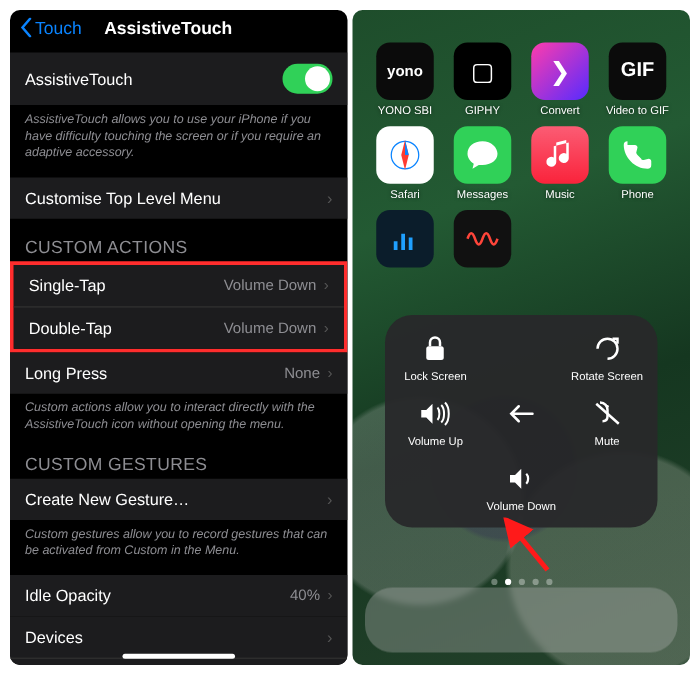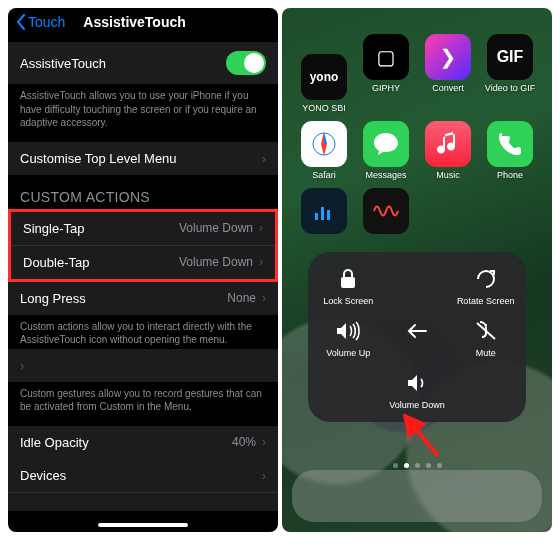--- a/index.html
+++ b/index.html
@@ -39,20 +39,21 @@
     font-size: 13px;
   }
   .cell + .cell { border-top: 0.5px solid #333; }
   .sect-head {
     color: #8e8e93; font-size: 14px; letter-spacing: 0.3px;
     padding: 14px 12px 4px; text-transform: uppercase;
   }
   .sect-foot {
     color: #8e8e93; font-size: 10px; line-height: 1.35;
     padding: 5px 12px 2px;
+    font-style: italic;
   }
   .chevron { color: #555; }
   .value { color: #8e8e93; display: flex; align-items: center; gap: 6px; font-size: 12px;}
   .toggle {
     width: 40px; height: 24px; background: #30d158; border-radius: 12px;
     position: relative;
   }
   .toggle::after {
     content: ""; position: absolute; right: 2px; top: 2px;
     width: 20px; height: 20px; background: #fff; border-radius: 50%;
@@ -154,21 +155,23 @@
     </div>
     <div class="cell">
       <span class="cell-label">Long Press</span>
       <span class="value">
           <span>None</span>
           <span class="chevron">›</span>
         </span>
     </div>
     <div class="sect-foot">Custom actions allow you to interact directly with the AssistiveTouch icon without opening the menu.</div>
 
+    <div class="sect-head">CUSTOM GESTURES</div>
     <div class="cell">
+      <span class="cell-label">Create New Gesture…</span>
       <span class="chevron">›</span>
     </div>
     <div class="sect-foot">Custom gestures allow you to record gestures that can be activated from Custom in the Menu.</div>
 
     <div class="section">
       <div class="cell">
         <span class="cell-label">Idle Opacity</span>
         <span class="value">
             <span>40%</span>
             <span class="chevron">›</span>
@@ -182,21 +185,21 @@
     </div>
     <div class="cell">
       
     </div>
     <div class="homebar"></div>
   </div>
 
   <div class="phone home">
     <div class="apps" id="apps">
         <div class="app">
-          <div class="appicon" style="background: rgb(11, 11, 11); color: rgb(255, 230, 0); margin-top: 20px;">
+          <div class="appicon" style="background: rgb(11, 11, 11); color: rgb(255, 230, 0);">
             <span style="font-size:12px;font-weight:700;color:#fff">yono</span>
           </div>
           <div class="applabel">YONO SBI</div>
         </div>
         <div class="app">
           <div class="appicon" style="background: rgb(0, 0, 0); color: rgb(255, 255, 255);">▢</div>
           <div class="applabel">GIPHY</div>
         </div>
         <div class="app">
           <div class="appicon" style="background: linear-gradient(135deg, rgb(255, 60, 172), rgb(86, 43, 255)); color: rgb(255, 255, 255);">❯</div>

